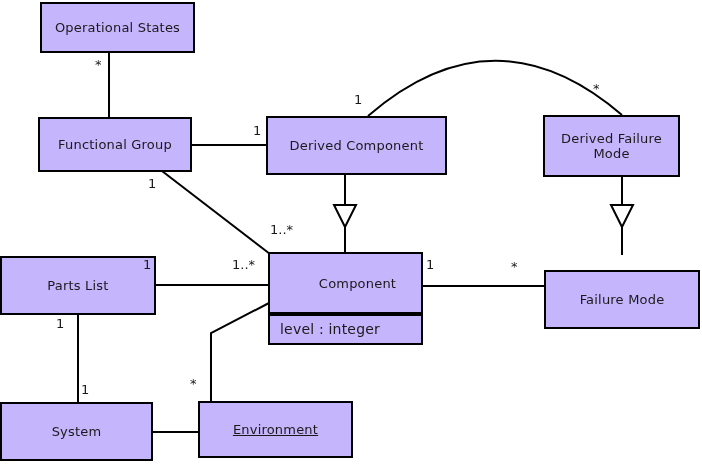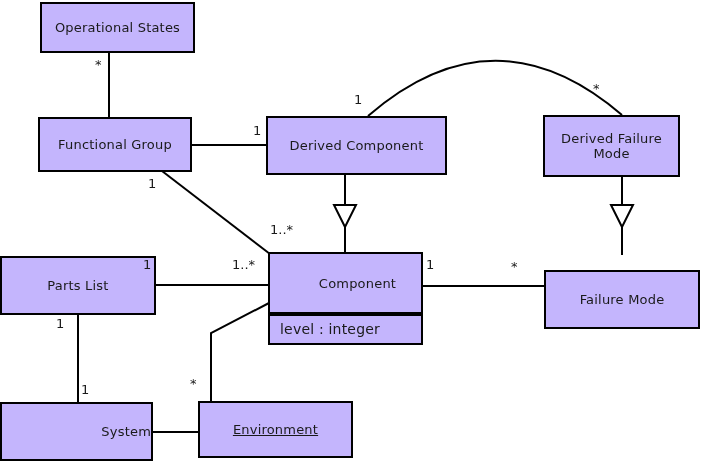--- a/index.html
+++ b/index.html
@@ -123,21 +123,21 @@
     </div>
     <div class="cls-attrs">
       <span>level : integer</span>
     </div>
   </div>
 
   <div class="cls" style="left:544px; top:270px; width:156px; height:59px;">
     <span>Failure Mode</span>
   </div>
 
-  <div class="cls" style="left:0px; top:402px; width:153px; height:59px;justify-content:flex-end;">
+  <div class="cls" style="left:0px; top:402px; width:153px; height:59px;">
     <span>System</span>
   </div>
 
   <div class="cls" style="left:198px; top:401px; width:155px; height:57px;text-decoration:underline;">
     <span>Environment</span>
   </div>
 
   <span class="mult" style="left:95px; top:58px;">*</span>
 
   <span class="mult" style="left:253px; top:124px;">1</span>

